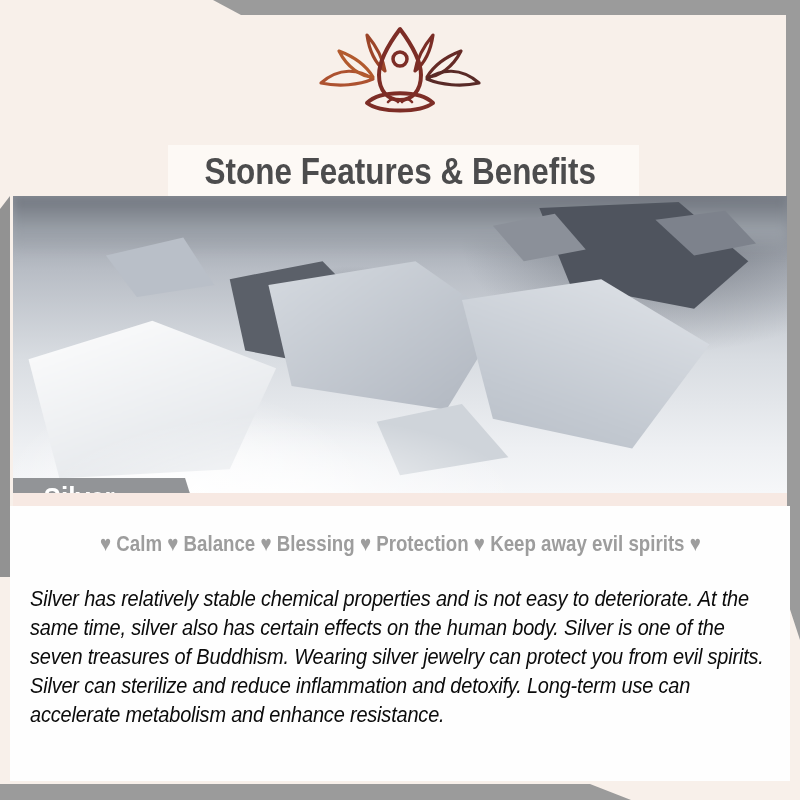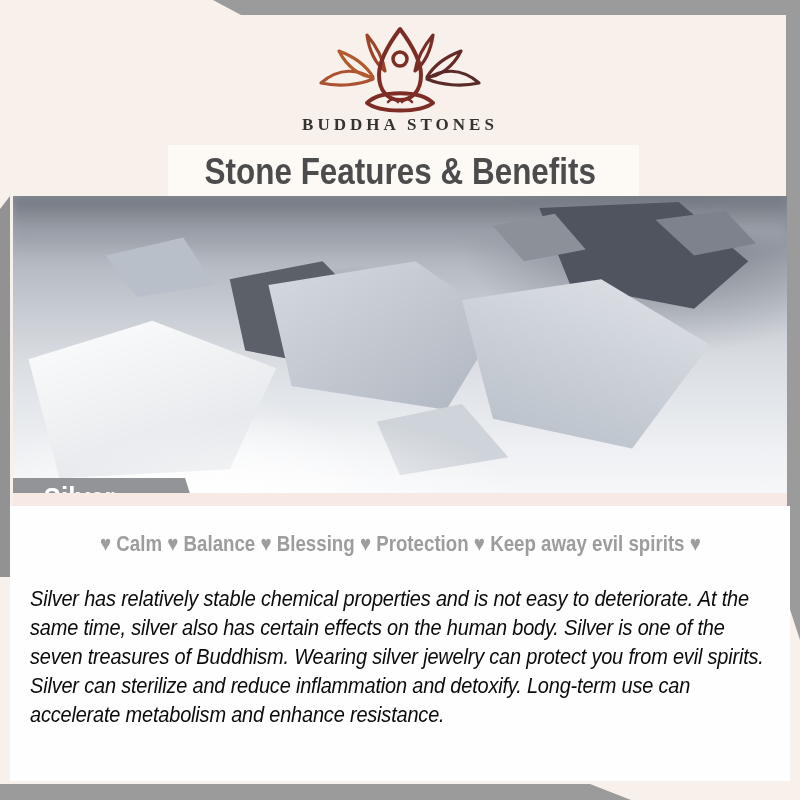--- a/index.html
+++ b/index.html
@@ -89,21 +89,20 @@
       <path d="M118,12 C108,24 102,36 100,48 C110,40 116,26 118,12 Z" stroke="#7a2d26" stroke-width="3.2" stroke-linejoin="round"></path>
       <path d="M146,28 C130,34 118,44 112,54 C124,54 138,44 146,28 Z" stroke="#652a26" stroke-width="3.2" stroke-linejoin="round"></path>
       <path d="M164,60 C146,44 126,46 112,56 C126,62 146,64 164,60 Z" stroke="#592a27" stroke-width="3.2" stroke-linejoin="round"></path>
 
       <path d="M85,6 C73,22 64,38 64,52 C64,68 73,77 85,77 C97,77 106,68 106,52 C106,38 97,22 85,6 Z" stroke="#7d2d26" stroke-width="4" stroke-linejoin="round"></path>
       <circle cx="85" cy="36" r="7" stroke="#7d2d26" stroke-width="3.5"></circle>
       <path d="M52,80 C65,67 105,67 118,80 C105,90 65,90 52,80 Z" stroke="#7d2d26" stroke-width="4" stroke-linejoin="round"></path>
       <path d="M73,79 q5,-6 10,0 M87,79 q5,-6 10,0" stroke="#7d2d26" stroke-width="2.6" stroke-linecap="round"></path>
     </svg>
   </div>
-  <div class="brand-name">BUDDHA STONES</div>
 
   <div class="heading-band"></div>
   <div class="section-title">
     <span class="cond">Stone Features &amp; Benefits</span>
   </div>
 
   <div class="photo">
     <div class="facet ph-top-dark"></div>
     <div class="facet ph-dark-blob1"></div>
     <div class="facet ph-dark-blob2"></div>

